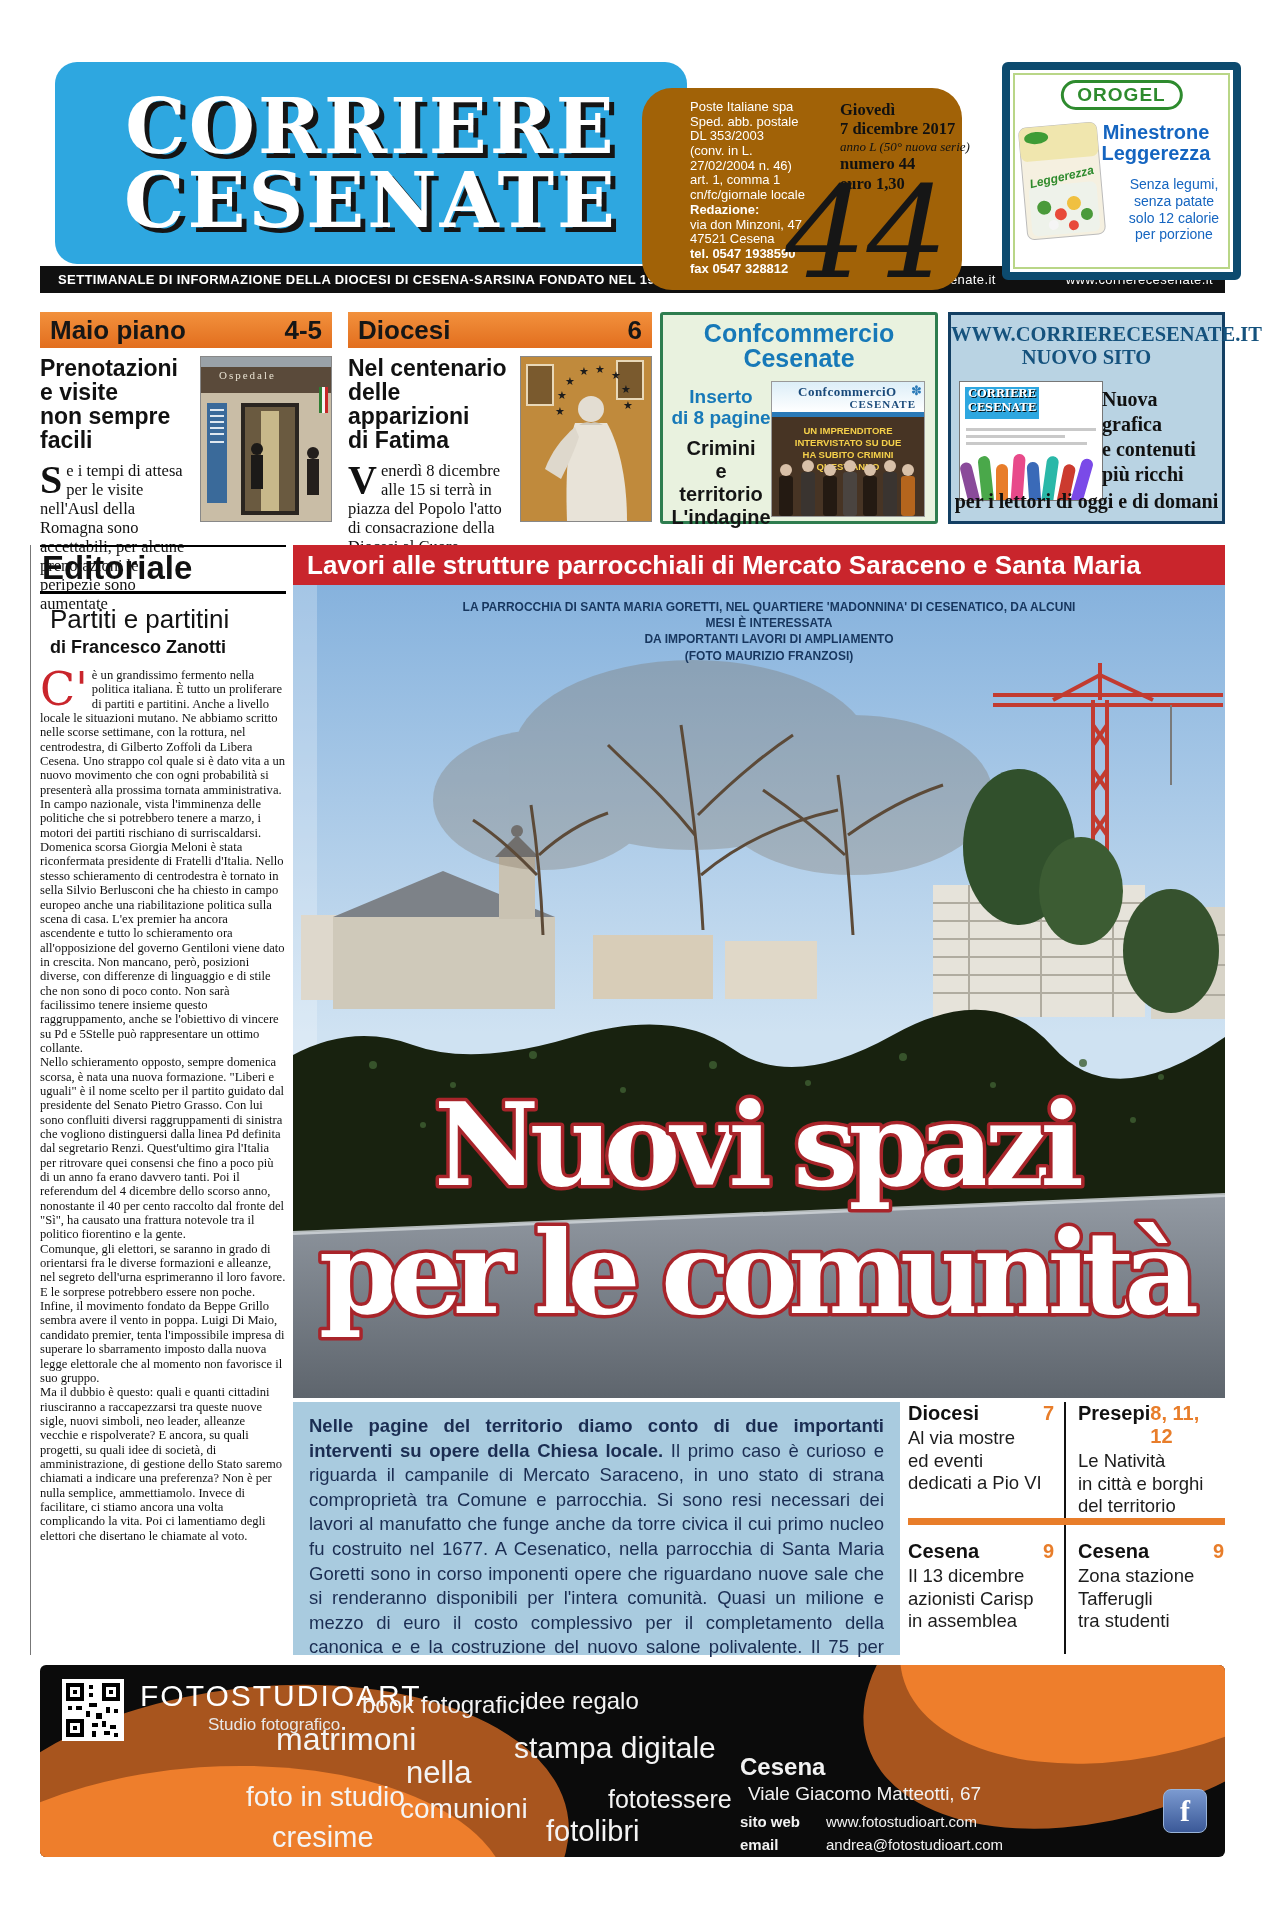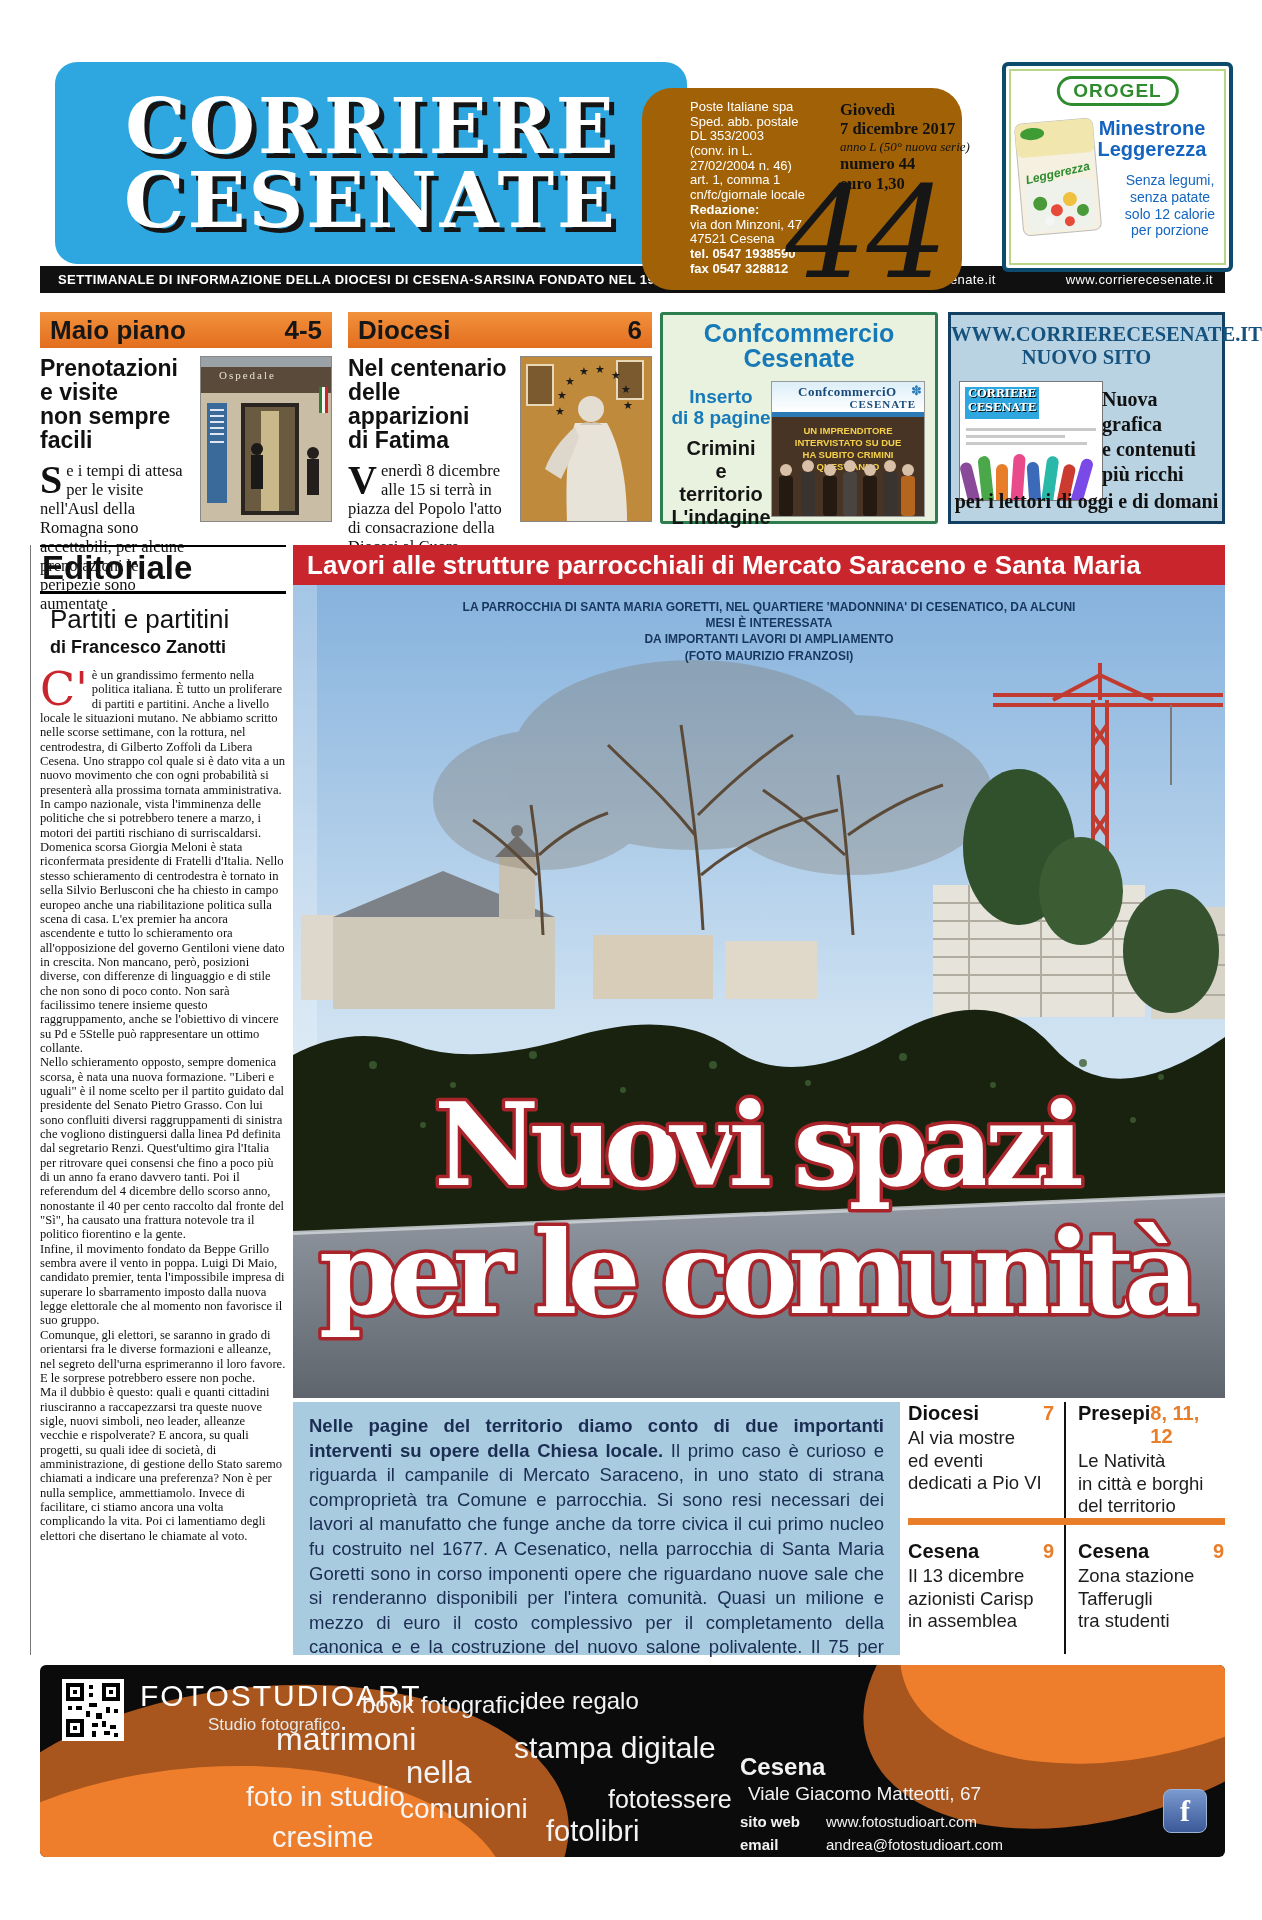--- a/index.html
+++ b/index.html
@@ -17,21 +17,21 @@
     background:#a16207;border-radius:30px;z-index:2;margin-top:26px;}
   .postal{position:absolute;left:48px;top:12px;width:150px;color:#fff;font-size:13px;line-height:1.13;}
   .postal .bold{font-weight:bold;}
   .date-block{position:absolute;left:198px;top:12px;width:150px;color:#111;
     font-family:"Liberation Serif",serif;font-size:16.5px;line-height:1.18;}
   .date-block .b{font-weight:bold;}
   .date-block .i{font-style:italic;font-size:13px;}
   .big-number{position:absolute;right:14px;bottom:2px;font-family:"DejaVu Serif",serif;
     font-style:italic;font-size:128px;line-height:.85;color:#161616;}
   .orogel{position:absolute;left:1002px;top:62px;width:223px;height:202px;background:#fff;
-    border:4px solid #0c4a6e;border-radius:6px;box-shadow:inset 0 0 0 3px #fff,inset 0 0 0 5px #b9d687;
+    border:8px solid #0c4a6e;border-radius:6px;box-shadow:inset 0 0 0 3px #fff,inset 0 0 0 5px #b9d687;
     z-index:2;}
   .orogel-logo{position:absolute;left:50%;top:10px;transform:translateX(-50%);
     border:3px solid #2e8b2e;border-radius:18px;padding:1px 14px;color:#2e8b2e;
     font-weight:bold;font-size:19px;letter-spacing:1px;background:#fff;}
   .orogel-bag{position:absolute;left:10px;top:52px;width:84px;height:118px;transform:rotate(-5deg);}
   .bag-text{position:absolute;left:6px;top:48px;width:72px;text-align:center;color:#2e8b2e;
     font-style:italic;font-weight:bold;font-size:12px;transform:rotate(-8deg);}
   .orogel-name{position:absolute;left:86px;top:52px;width:120px;text-align:center;
     color:#1565c0;font-weight:bold;font-size:20px;line-height:1.05;}
   .orogel-desc{position:absolute;left:104px;top:106px;width:120px;text-align:center;
@@ -359,22 +359,22 @@
   </div>
 
   <div class="editorial">
     <div class="edi-title">Editoriale</div>
     <div class="edi-head">Partiti e partitini</div>
     <div class="edi-by">di Francesco Zanotti</div>
     <div class="edi-body">
       <p><span class="edi-drop">C'</span><span>è un grandissimo fermento nella politica italiana. È tutto un proliferare di partiti e partitini. Anche a livello locale le situazioni mutano. Ne abbiamo scritto nelle scorse settimane, con la rottura, nel centrodestra, di Gilberto Zoffoli da Libera Cesena. Uno strappo col quale si è dato vita a un nuovo movimento che con ogni probabilità si presenterà alla prossima tornata amministrativa.</span></p>
       <p>In campo nazionale, vista l'imminenza delle politiche che si potrebbero tenere a marzo, i motori dei partiti rischiano di surriscaldarsi. Domenica scorsa Giorgia Meloni è stata riconfermata presidente di Fratelli d'Italia. Nello stesso schieramento di centrodestra è tornato in sella Silvio Berlusconi che ha chiesto in campo europeo anche una riabilitazione politica sulla scena di casa. L'ex premier ha ancora ascendente e tutto lo schieramento ora all'opposizione del governo Gentiloni viene dato in crescita. Non mancano, però, posizioni diverse, con differenze di linguaggio e di stile che non sono di poco conto. Non sarà facilissimo tenere insieme questo raggruppamento, anche se l'obiettivo di vincere su Pd e 5Stelle può rappresentare un ottimo collante.</p>
       <p>Nello schieramento opposto, sempre domenica scorsa, è nata una nuova formazione. "Liberi e uguali" è il nome scelto per il partito guidato dal presidente del Senato Pietro Grasso. Con lui sono confluiti diversi raggruppamenti di sinistra che vogliono distinguersi dalla linea Pd definita dal segretario Renzi. Quest'ultimo gira l'Italia per ritrovare quei consensi che fino a poco più di un anno fa erano davvero tanti. Poi il referendum del 4 dicembre dello scorso anno, nonostante il 40 per cento raccolto dal fronte del "Sì", ha causato una frattura notevole tra il politico fiorentino e la gente.</p>
+      <p>Comunque, gli elettori, se saranno in grado di orientarsi fra le diverse formazioni e alleanze, nel segreto dell'urna esprimeranno il loro favore. E le sorprese potrebbero essere non poche.</p>
       <p>Infine, il movimento fondato da Beppe Grillo sembra avere il vento in poppa. Luigi Di Maio, candidato premier, tenta l'impossibile impresa di superare lo sbarramento imposto dalla nuova legge elettorale che al momento non favorisce il suo gruppo.</p>
-      <p>Comunque, gli elettori, se saranno in grado di orientarsi fra le diverse formazioni e alleanze, nel segreto dell'urna esprimeranno il loro favore. E le sorprese potrebbero essere non poche.</p>
       <p>Ma il dubbio è questo: quali e quanti cittadini riusciranno a raccapezzarsi tra queste nuove sigle, nuovi simboli, neo leader, alleanze vecchie e rispolverate? E ancora, su quali progetti, su quali idee di società, di amministrazione, di gestione dello Stato saremo chiamati a indicare una preferenza? Non è per nulla semplice, ammettiamolo. Invece di facilitare, ci stiamo ancora una volta complicando la vita. Poi ci lamentiamo degli elettori che disertano le chiamate al voto.</p>
     </div>
   </div>
 
   <div class="kicker">Lavori alle strutture parrocchiali di Mercato Saraceno e Santa Maria Goretti</div>
 
   <div class="photo">
     <svg width="932" height="813" viewBox="0 0 932 813">
       <defs>
         <linearGradient id="sky" x1="0" y1="0" x2="0" y2="1">

